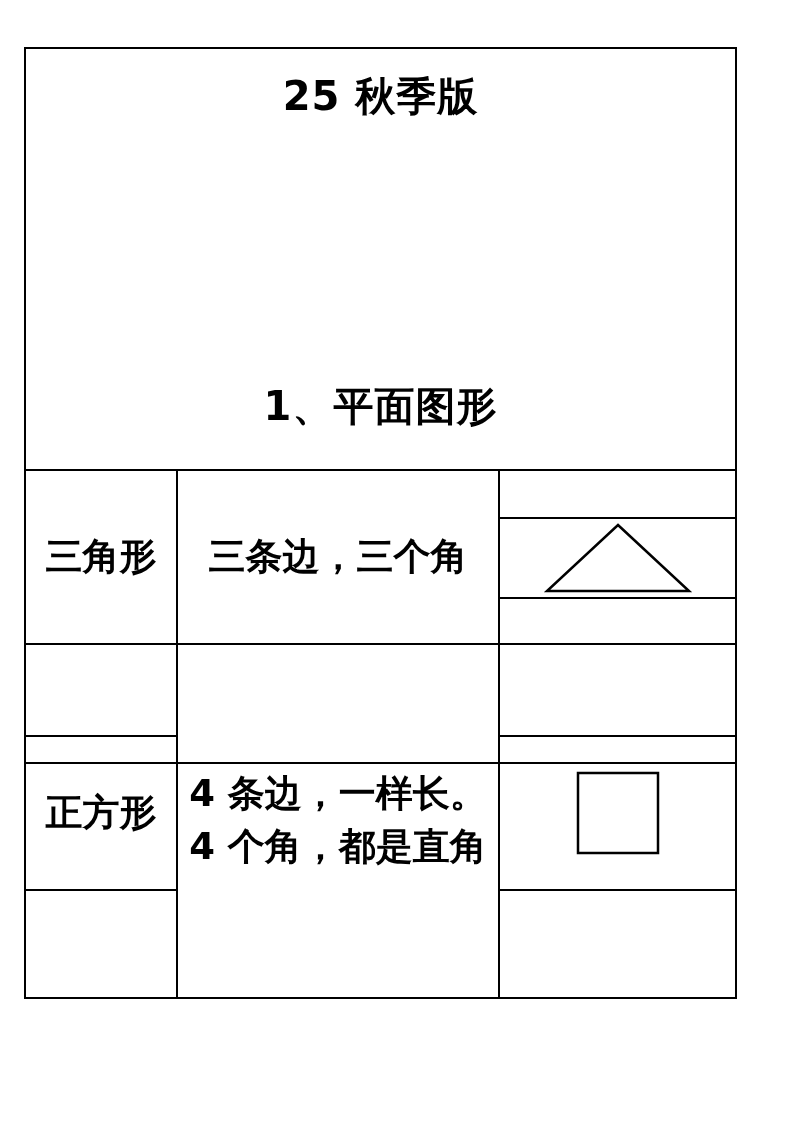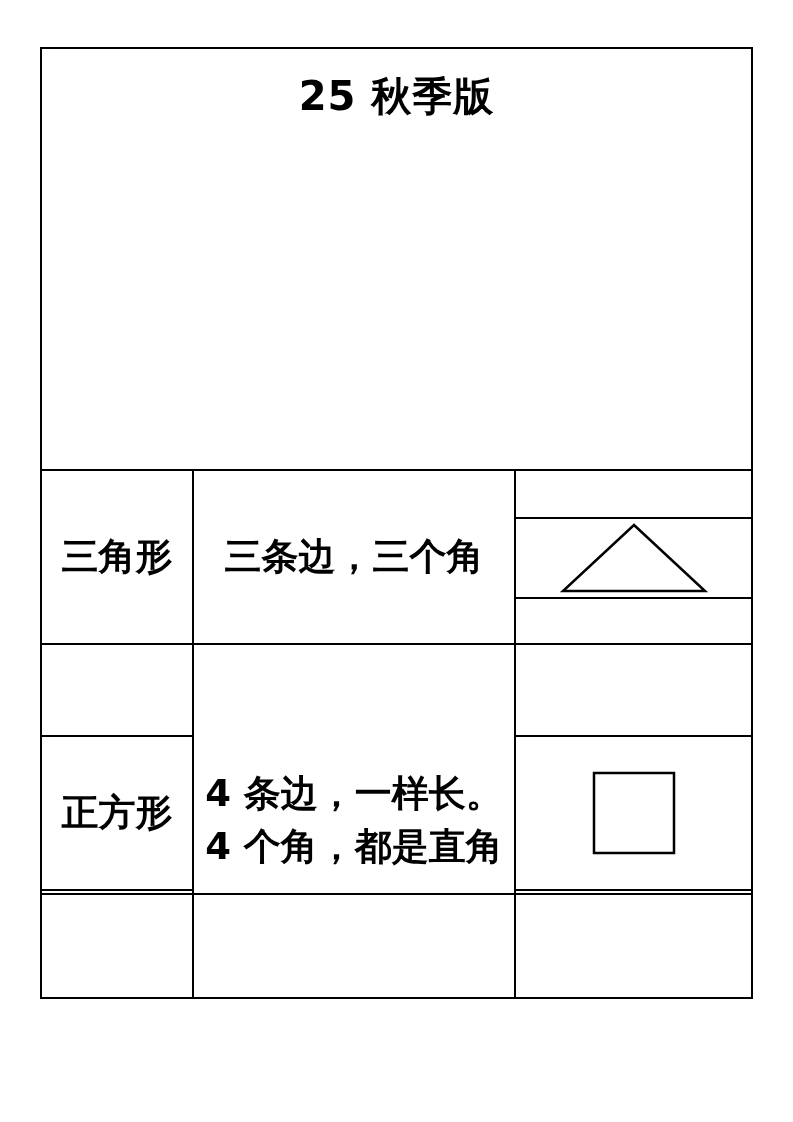--- a/index.html
+++ b/index.html
@@ -15,24 +15,24 @@
     overflow: hidden;
   }
   .page {
     position: relative;
     width: 793px;
     height: 1122px;
     box-sizing: border-box;
   }
   .doc-frame {
     position: absolute;
-    left: 40px;
+    left: 24px;
     top: 47px;
     width: 713px;
-    height: 848px;
+    height: 717px;
     border: 2px solid #000000;
     box-sizing: border-box;
   }
   
   .title-block {
     position: absolute;
     left: 0;
     top: 0;
     width: 100%;
     box-sizing: border-box;
@@ -106,20 +106,21 @@
 </head>
 <body>
 
 <div class="page">
   <div class="doc-frame">
 
     <div class="title-block">
       <div class="title-line">25 秋季版</div>
     </div>
 
+    <div class="section-heading">1、平面图形</div>
 
     <table class="shape-table">
       <colgroup>
         <col class="col-name">
         <col class="col-desc">
         <col class="col-fig">
       </colgroup>
       <tbody>
 
         <tr>

